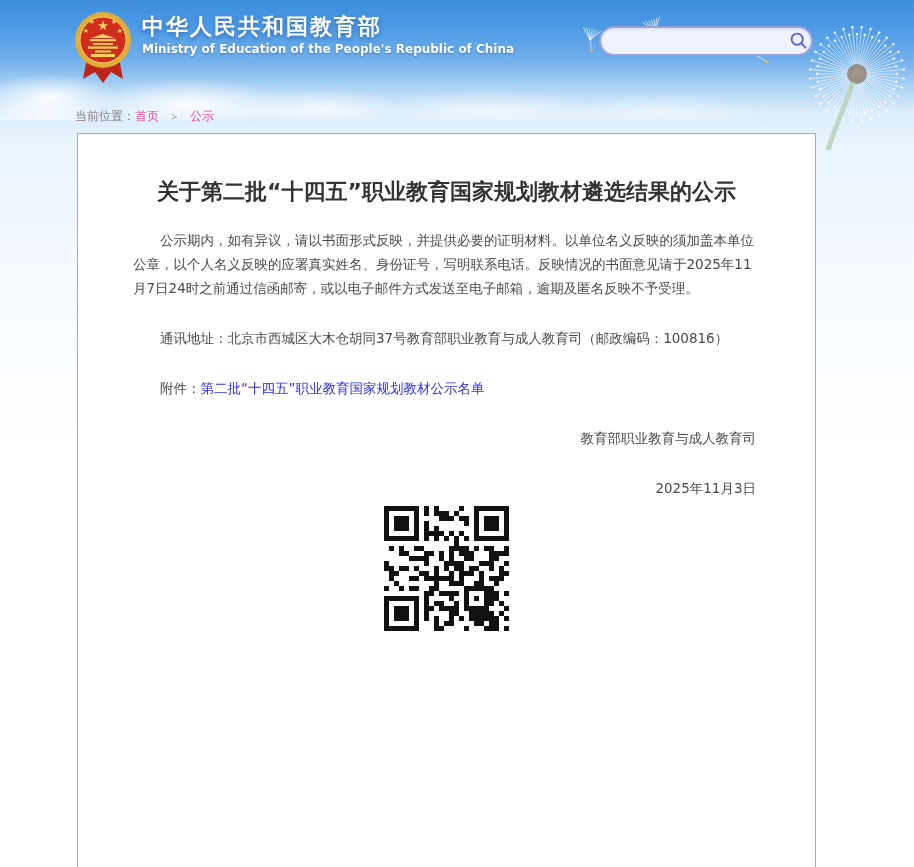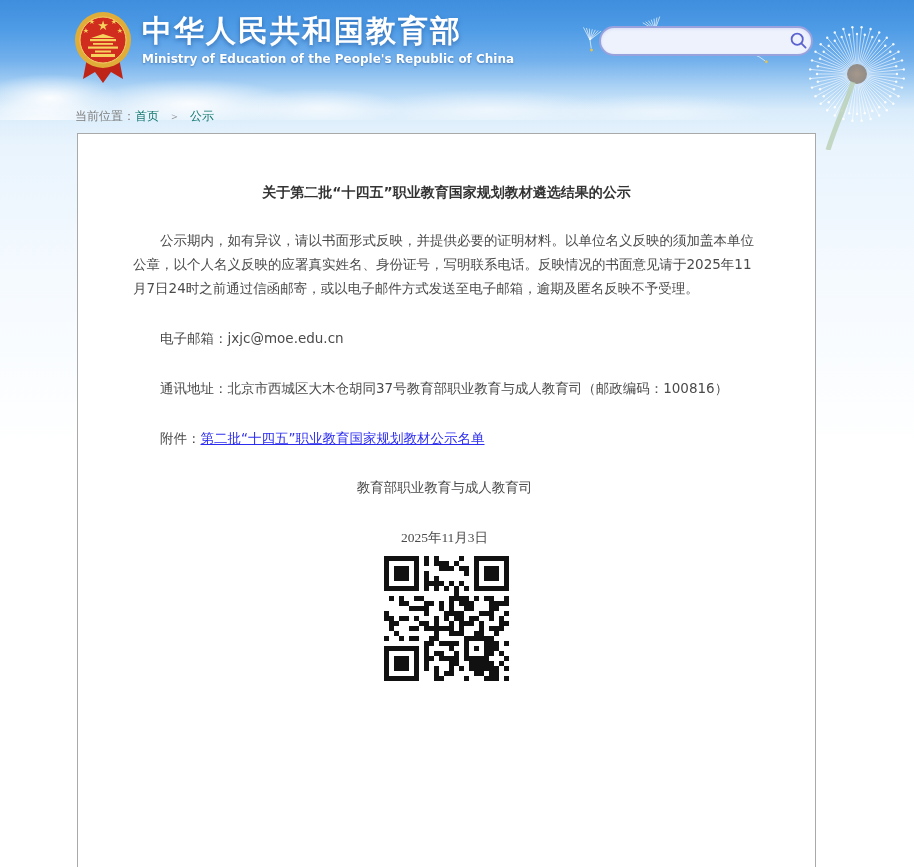--- a/index.html
+++ b/index.html
@@ -12,43 +12,43 @@
   .clouds{position:absolute;left:0;top:40px;width:914px;height:80px;pointer-events:none;background:
     radial-gradient(ellipse 100px 34px at 50px 58px,rgba(255,255,255,.95) 0%,rgba(255,255,255,0) 70%),
     radial-gradient(ellipse 150px 36px at 190px 64px,rgba(255,255,255,.9) 0%,rgba(255,255,255,0) 70%),
     radial-gradient(ellipse 120px 28px at 320px 68px,rgba(255,255,255,.7) 0%,rgba(255,255,255,0) 70%),
     radial-gradient(ellipse 170px 30px at 490px 70px,rgba(255,255,255,.55) 0%,rgba(255,255,255,0) 70%),
     radial-gradient(ellipse 150px 26px at 660px 72px,rgba(255,255,255,.45) 0%,rgba(255,255,255,0) 70%),
     radial-gradient(ellipse 110px 42px at 40px 86px,rgba(255,255,255,.9) 0%,rgba(255,255,255,0) 70%);}
 
   .site-identity{position:absolute;left:72px;top:8px;display:flex;gap:8px;text-decoration:none;cursor:pointer;}
   .titles{padding-top:6px;}
-  .site-title{font-size:30px;font-weight:bold;color:#fff;letter-spacing:2px;line-height:1.15;
+  .site-title{font-size:22px;font-weight:bold;color:#fff;letter-spacing:2px;line-height:1.15;
     text-shadow:0 2px 4px rgba(20,70,140,.55);}
   .site-sub{font-size:12px;font-weight:bold;color:#fff;margin-top:3px;
     text-shadow:0 1px 2px rgba(20,70,140,.5);}
 
   .search{position:absolute;left:599px;top:26px;width:210px;height:26px;border:2px solid #9aa2de;
     border-radius:16px;background:#eef2fd;display:flex;align-items:center;box-shadow:inset 0 1px 3px rgba(90,100,200,.15);}
   .search input{flex:1;border:none;background:transparent;outline:none;padding:0 4px 0 14px;
     font-size:13px;color:#333;font-family:inherit;}
   .mag{width:24px;height:20px;display:flex;align-items:center;cursor:pointer;}
 
   .breadcrumb{position:absolute;left:75px;top:108px;font-size:12px;color:#7d7d7d;}
-  .breadcrumb a{color:#0f766e;text-decoration:none;cursor:pointer;text-align:center;}
+  .breadcrumb a{color:#ec4899;text-decoration:none;cursor:pointer;text-align:center;}
   .breadcrumb .sep{margin:0 10px;font-size:11px;color:#8a8a8a;}
 
   .content-box{position:absolute;left:77px;top:133px;width:739px;height:780px;box-sizing:border-box;
     background:#fff;border:1px solid #a9a9a9;padding:0 55px;}
-  h1.art-title{font-size:14px;font-weight:bold;color:#333;text-align:center;
+  h1.art-title{font-size:22px;font-weight:bold;color:#333;text-align:center;
     margin:46px 0 24px;line-height:24px;}
   p.body{font-size:13.5px;color:#4a4a4a;line-height:24px;text-indent:2em;margin:0 0 26px;}
-  p.right{text-align:center;text-indent:0;padding-right:4px;font-family:Liberation Serif, serif;}
+  p.right{text-align:right;text-indent:0;padding-right:4px;}
   p.date{margin-bottom:6px;}
-  .attach-link{color:#2d2df0;text-decoration:underline;cursor:pointer;}
+  .attach-link{color:#2d2df0;cursor:pointer;}
   .qr-wrap{display:flex;justify-content:center;}
   #qr{width:125px;height:125px;}
 </style>
 </head>
 <body>
 
 <div class="page">
   <svg id="header-deco" viewBox="0 0 914 150">
       <line x1="857" y1="74" x2="897.0" y2="74.0" stroke="rgba(255,255,255,0.75)" stroke-width="0.8"></line>
       <circle cx="897.0" cy="74.0" r="1.2" fill="rgba(255,255,255,0.9)"></circle>
@@ -250,21 +250,20 @@
     </span>
   </div>
 
   <div class="breadcrumb">
     <span>当前位置：</span><a>首页</a><span class="sep">＞</span><a>公示</a>
   </div>
 
   <div class="content-box">
     <h1 class="art-title">关于第二批“十四五”职业教育国家规划教材遴选结果的公示</h1>
     <p class="body">公示期内，如有异议，请以书面形式反映，并提供必要的证明材料。以单位名义反映的须加盖本单位公章，以个人名义反映的应署真实姓名、身份证号，写明联系电话。反映情况的书面意见请于2025年11月7日24时之前通过信函邮寄，或以电子邮件方式发送至电子邮箱，逾期及匿名反映不予受理。</p>
-    <p class="body"><span>电子邮箱：</span><span>jxjc@moe.edu.cn</span></p>
     <p class="body"><span>通讯地址：</span><span>北京市西城区大木仓胡同37号教育部职业教育与成人教育司（邮政编码：100816）</span></p>
     <p class="body"><span>附件：</span><a class="attach-link">第二批“十四五”职业教育国家规划教材公示名单</a></p>
     <p class="body right">教育部职业教育与成人教育司</p>
     <p class="body right date">2025年11月3日</p>
     <div class="qr-wrap">
       <div id="qr"><svg width="125" height="125" fill="#111">
             <rect x="0" y="0" width="5" height="5"></rect>
             <rect x="5" y="0" width="5" height="5"></rect>
             <rect x="10" y="0" width="5" height="5"></rect>
             <rect x="15" y="0" width="5" height="5"></rect>

